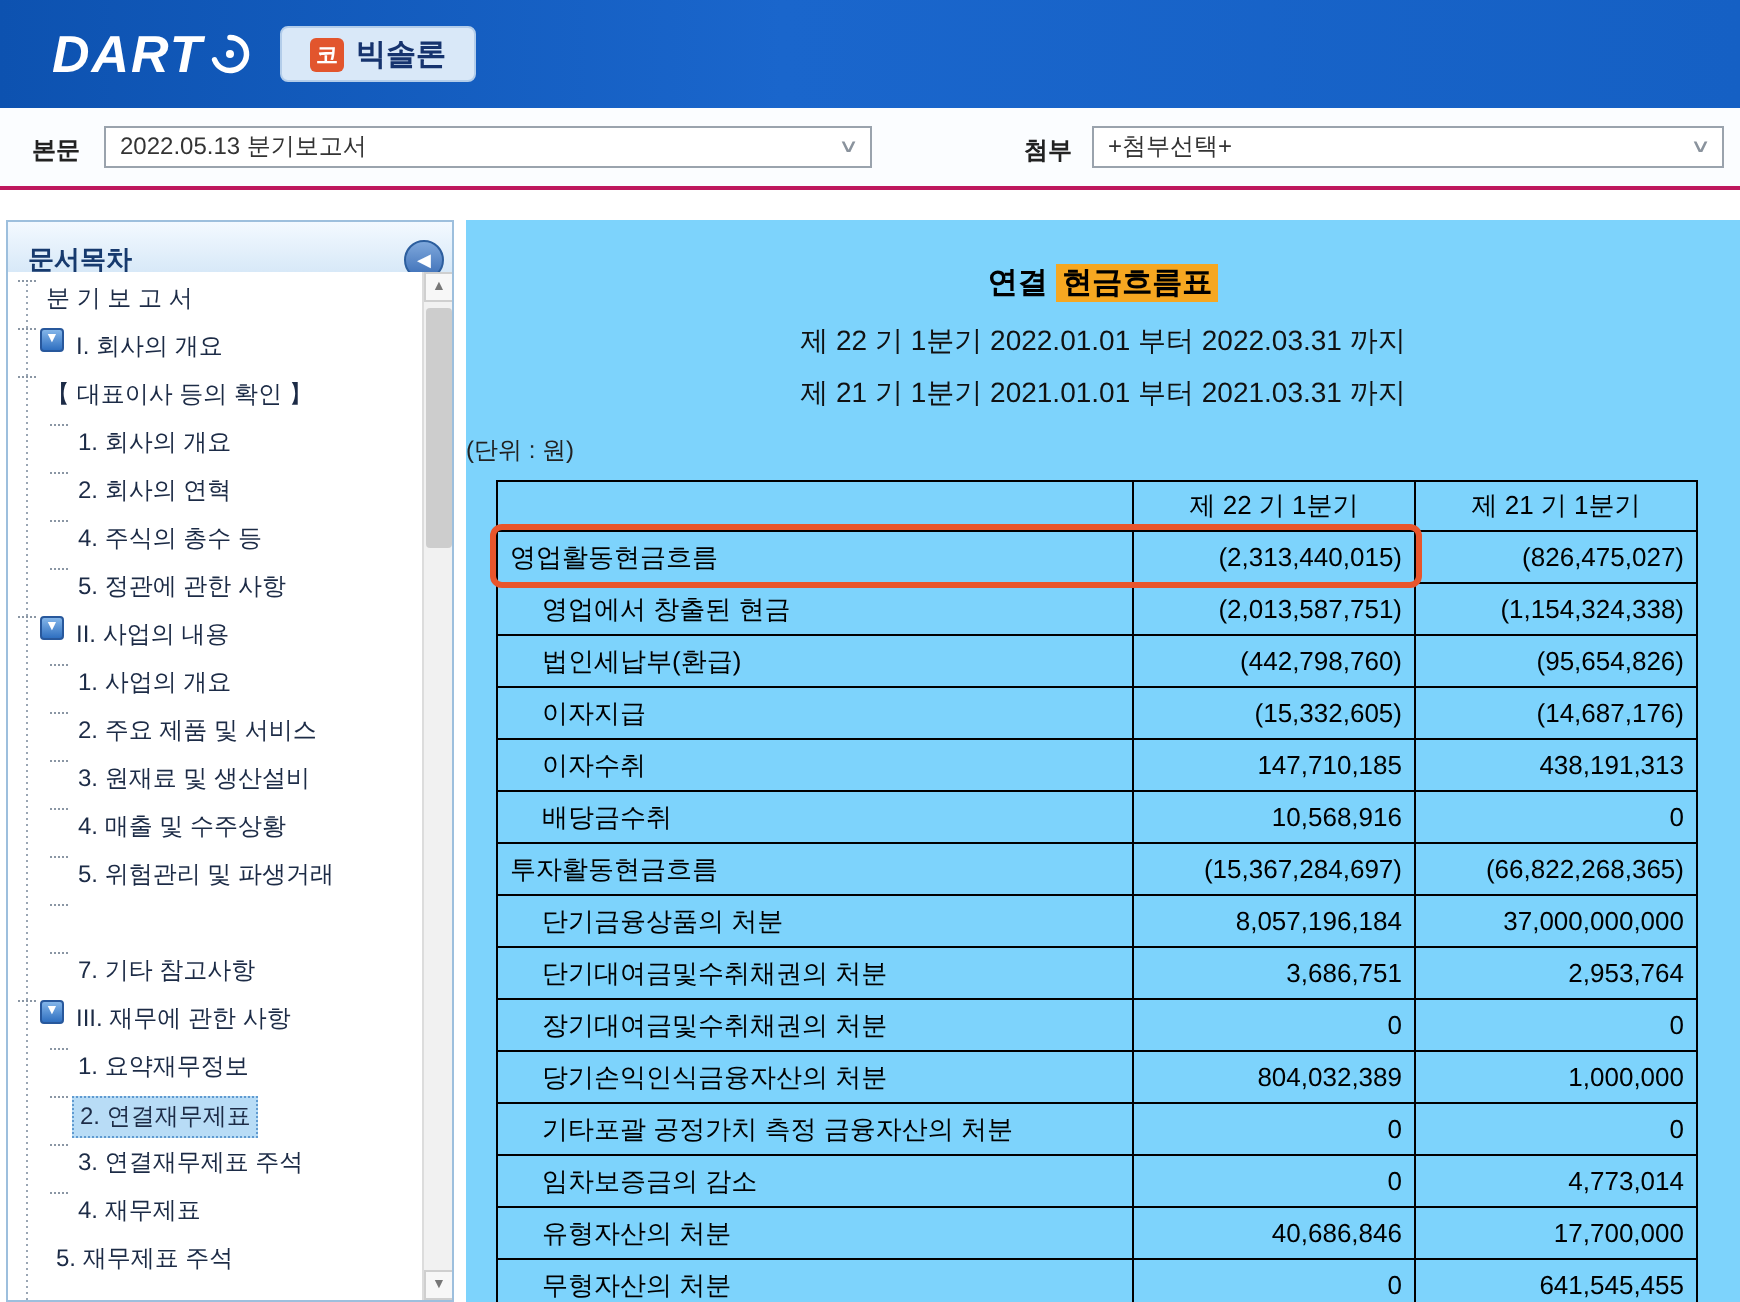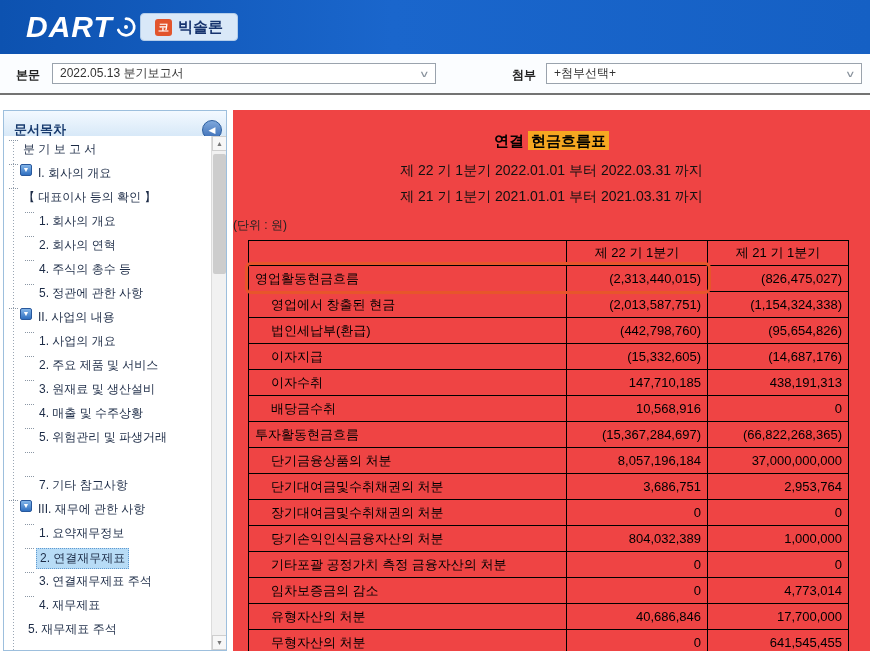--- a/index.html
+++ b/index.html
@@ -3,31 +3,31 @@
 <meta charset="utf-8">
 <style>
   * { box-sizing: border-box; margin: 0; padding: 0; }
   html,body { width:870px; height:651px; overflow:hidden; background:#fff;
     font-family:"Liberation Sans","DejaVu Sans",sans-serif; }
   
   .top-header { position:absolute; left:0; top:0; width:870px; height:54px;
     background:linear-gradient(90deg,#0d52b0 0%,#1a66cc 45%,#1560c4 100%);
     display:flex; align-items:center; }
   .logo { display:flex; align-items:center; margin-left:26px; gap:2px; }
-  .logo-text { color:#fff; font-size:30px; font-weight:bold; font-style:italic; letter-spacing:1px; }
+  .logo-text { color:#fff; font-size:26px; font-weight:bold; font-style:italic; letter-spacing:1px; }
   .logo-swirl { width:22px; height:22px; }
   .company-panel { position:absolute; left:140px; top:13px; height:28px;
     background:#d9e8f8; border:1px solid #b3cdea; border-radius:4px;
     display:flex; align-items:center; gap:6px; padding:0 14px; }
   .market-badge { width:17px; height:17px; background:#e2552d; color:#fff; font-size:11px;
     display:flex; align-items:center; justify-content:center; border-radius:3px; font-weight:bold; }
   .company-name { color:#16336e; font-weight:bold; font-size:15px; }
   
   .toolbar { position:absolute; left:0; top:54px; width:870px; height:41px;
-    background:#fbfdff; border-bottom:2px solid #737373; }
+    background:#fbfdff; border-bottom:2px solid #be185d; }
   .tb-label { position:absolute; top:13px; font-size:12px; font-weight:bold; color:#222; }
   .tb-label.doc { left:16px; }
   .tb-label.attach { left:512px; }
   .dropdown { position:absolute; top:9px; height:21px; background:#fff; border:1px solid #9aa3ad;
     display:flex; align-items:center; justify-content:space-between; padding:0 7px;
     font-size:12px; color:#333; cursor:default; }
   .dropdown.doc-select { left:52px; width:384px; }
   .dropdown.attach-select { left:546px; width:316px; }
   .chev { color:#8a939d; font-size:9px; transform:scaleX(1.6); }
   
@@ -58,21 +58,21 @@
   .sb-scroll { position:absolute; top:0; right:0; bottom:0; width:15px;
     background:#f1f1f1; border-left:1px solid #dcdcdc; }
   .sb-btn { position:absolute; left:0; width:15px; height:15px; background:#f7f7f7;
     border:1px solid #cfcfcf; color:#777; font-size:7px; display:flex;
     align-items:center; justify-content:center; cursor:pointer; }
   .sb-btn.up { top:0; }
   .sb-btn.down { bottom:0; }
   .sb-thumb { position:absolute; left:1px; top:18px; width:13px; height:120px;
     background:#cdcdcd; border-radius:2px; cursor:pointer; }
   
-  .main { position:absolute; left:233px; top:110px; right:0; bottom:0; background:#ef4444; overflow:hidden; }
+  .main { position:absolute; left:233px; top:110px; right:0; bottom:0; background:#7dd3fc; overflow:hidden; }
   .doc-title { margin-top:22px; text-align:center; font-size:15px; font-weight:bold; color:#000; }
   .doc-title .hl { background:#f6a721; padding:1px 3px; }
   .period { text-align:center; font-size:14px; color:#111; line-height:26px; }
   .period-block { margin-top:6px; }
   .unit-note { text-align:left; font-size:12px; color:#222; margin:8px 25px 6px 0; }
   .table-wrap { position:relative; margin-left:15px; width:600px; }
   table.fin { width:600px; border-collapse:collapse; font-size:13px; table-layout:fixed; }
   table.fin th, table.fin td { border:1px solid #000; height:26px; padding:0 6px; overflow:hidden; white-space:nowrap; }
   table.fin th { font-weight:normal; text-align:center; height:25px; }
   col.c1 { width:318px; } col.c2 { width:141px; } col.c3 { width:141px; }

